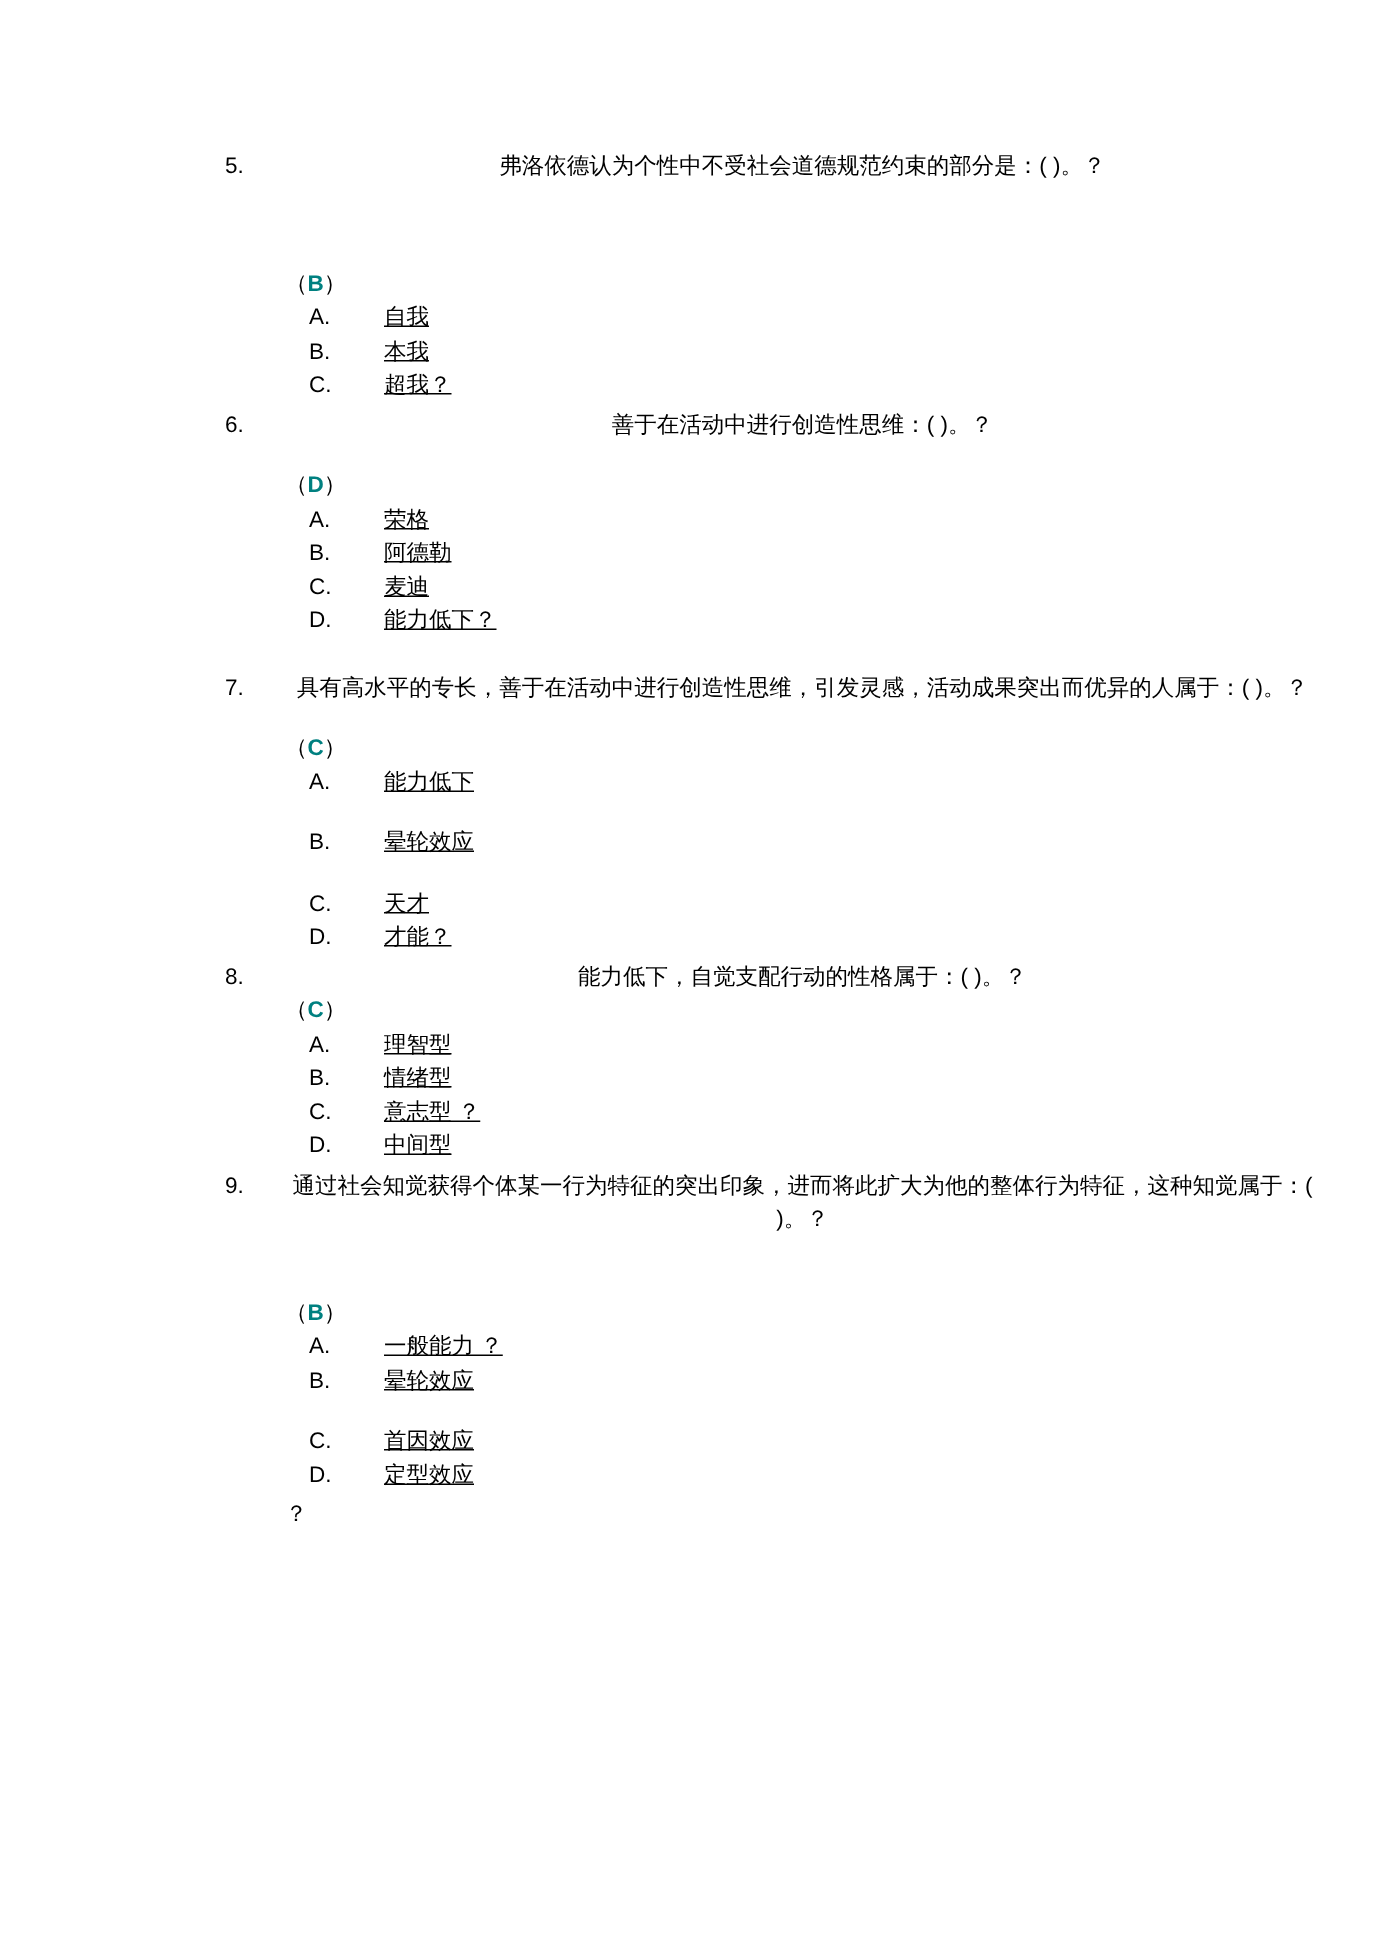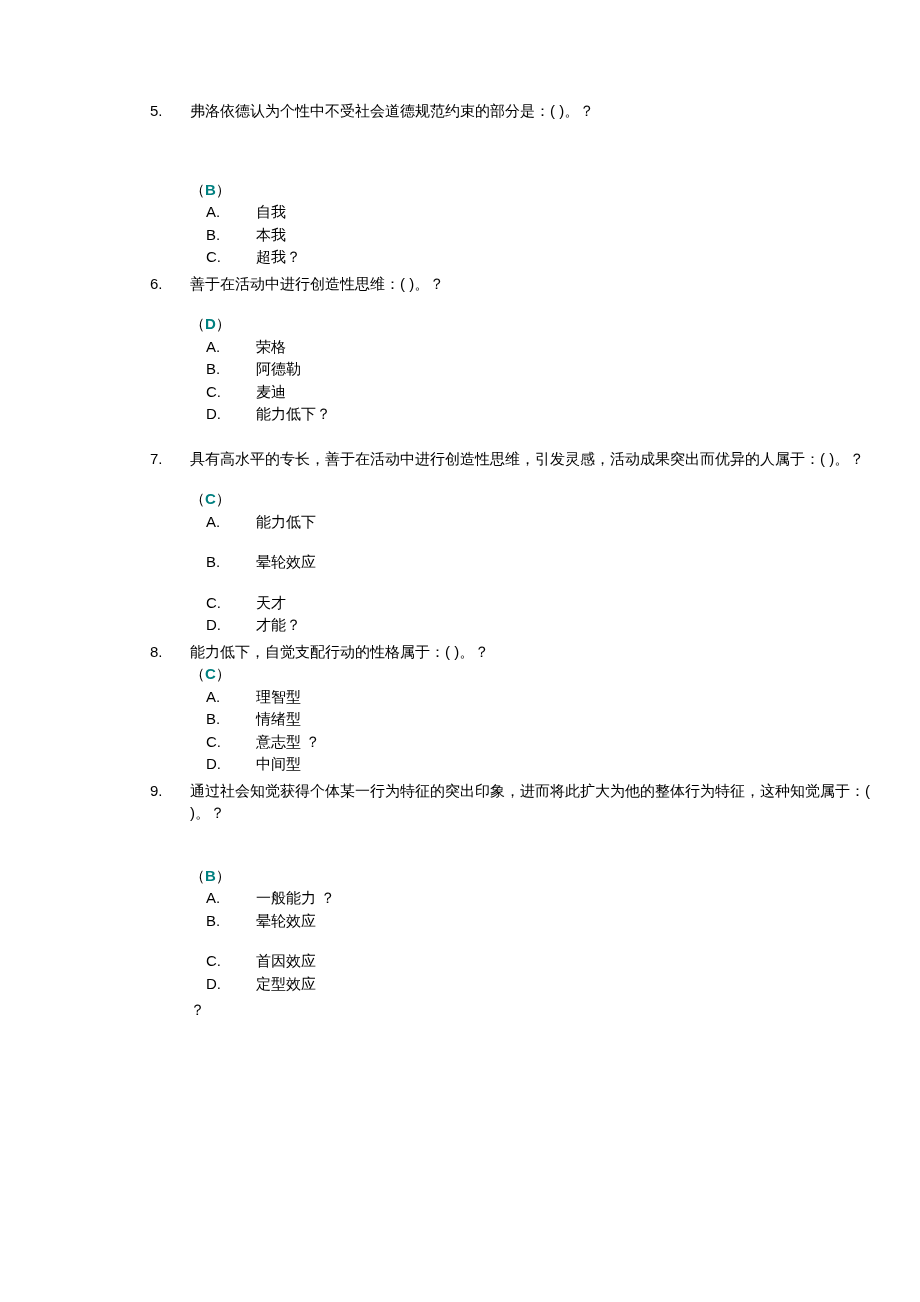--- a/index.html
+++ b/index.html
@@ -24,20 +24,21 @@
       display: flex;
       align-items: flex-start;
     }
     .q-num {
       font-family: Arial, sans-serif;
       width: 40px;
       flex-shrink: 0;
     }
     .q-text {
       flex: 1;
+      text-align: center;
     }
     .answer-block {
       margin-left: 40px;
     }
     .answer-line {
       font-family: Arial, sans-serif;
     }
     .answer-letter {
       color: #008080;
       font-weight: bold;
@@ -47,20 +48,21 @@
       display: flex;
       margin-left: 16px;
     }
     .option-letter {
       font-family: Arial, sans-serif;
       width: 50px;
       flex-shrink: 0;
     }
     .option-text {
       flex: 1;
+      text-decoration: underline;
     }
     .spacer-lg {
       height: 40px;
     }
     .spacer-md {
       height: 18px;
     }
     .spacer-xl {
       height: 56px;
     }

